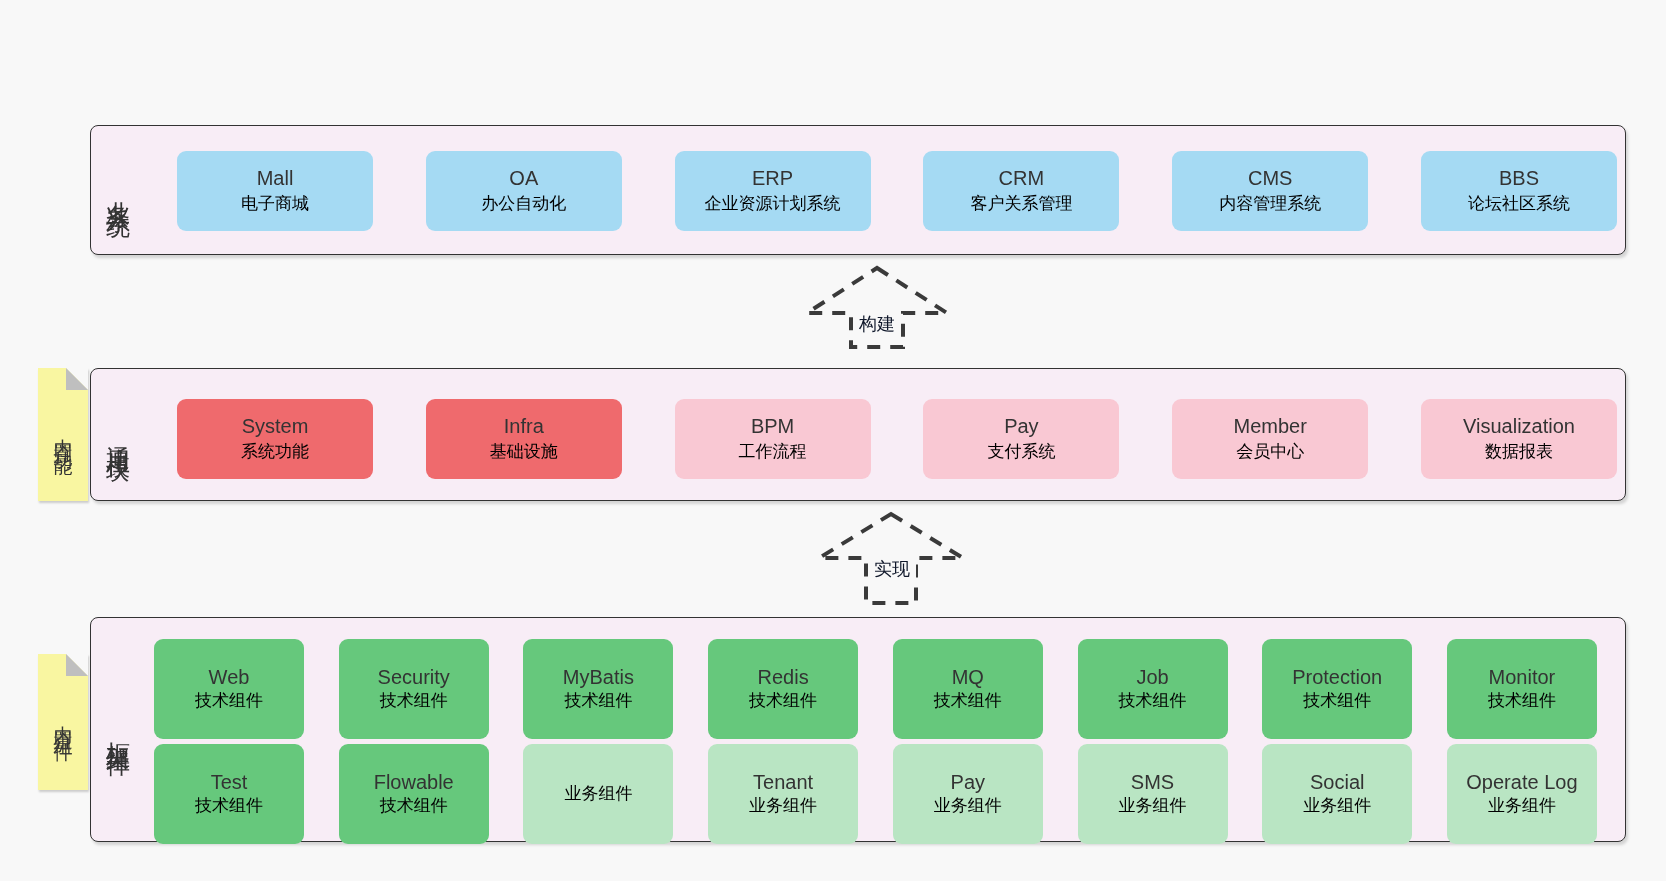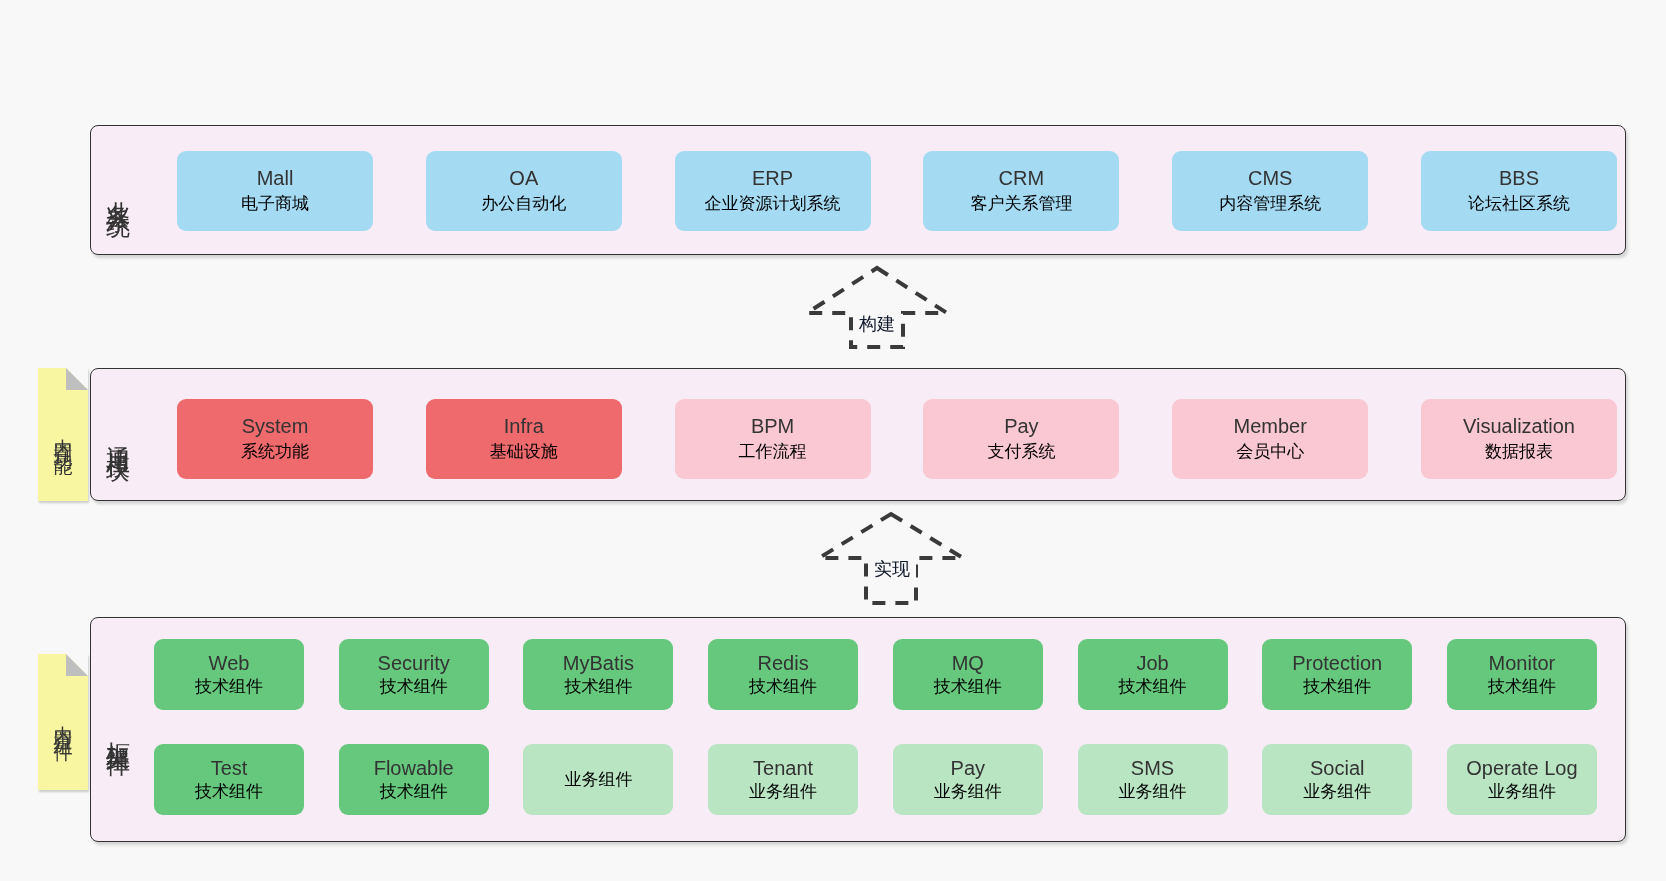--- a/index.html
+++ b/index.html
@@ -41,21 +41,21 @@
   .row-8b{left:63px;right:28px;top:126px;height:82px;}
 
   .box{
     box-sizing:border-box;
     border-radius:9px;
     display:flex;flex-direction:column;
     align-items:center;justify-content:center;
     text-align:center;
   }
   .row-6 .box{width:196px;height:80px;line-height:26px;}
-  .row-8a .box,.row-8b .box{width:150px;height:71px;line-height:24px;padding:0 12px;}
+  .row-8a .box,.row-8b .box{width:150px;height:100px;line-height:24px;padding:0 12px;}
   .box .name{font-size:20px;color:#333;}
   .box .sub{font-size:17px;color:#000000;}
 
   .v-blue  {background:#a5daf3;}
   .v-red   {background:#ef6a6d;}
   .v-pink  {background:#f9c8d3;}
   .v-green {background:#66c87c;}
   .v-green2{background:#b9e5c3;}
 
   

